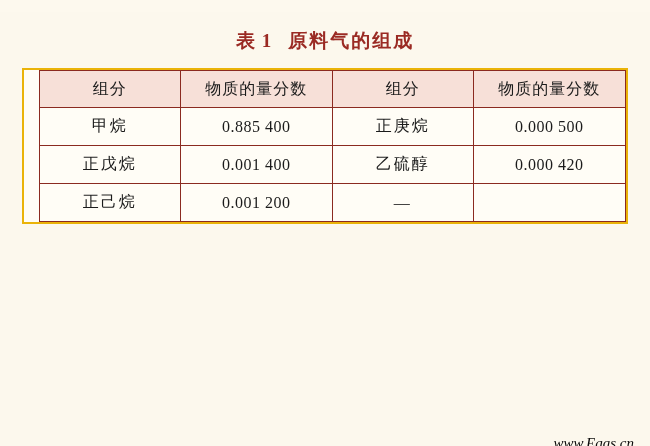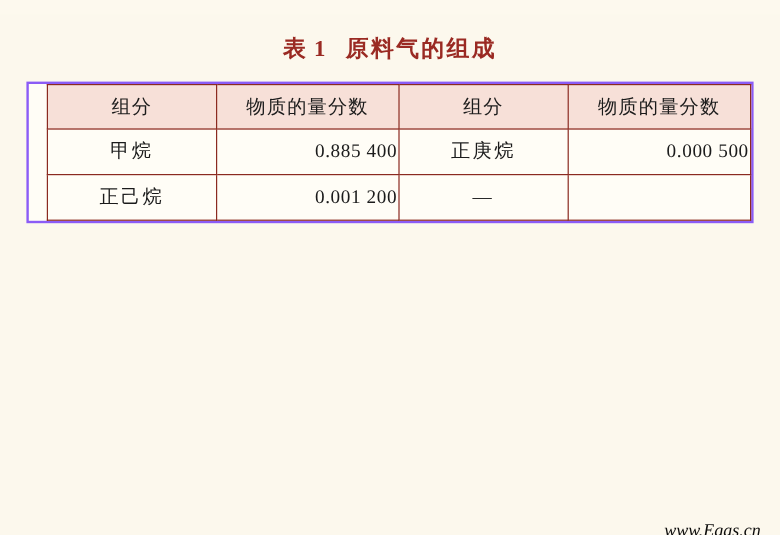--- a/index.html
+++ b/index.html
@@ -32,21 +32,21 @@
   }
   .title .tnum {
     letter-spacing: 1px;
   }
   .title .tgap {
     display: inline-block;
     width: 16px;
   }
   .table-wrap {
     margin: 14px 22px 0 22px;
-    border: 2px solid #8b5cf6;
+    border: 2px solid #eab308;
     background: #fffdf6;
     padding-left: 15px;
   }
   table {
     border-collapse: collapse;
     width: 100%;
     table-layout: fixed;
   }
   col.c0 { width: 24%; }
   col.c1 { width: 26%; }
@@ -62,21 +62,20 @@
     font-family: "Liberation Serif", serif;
   }
   thead th {
     background: #f7e0d8;
     font-weight: normal;
     letter-spacing: 1px;
     height: 34px;
   }
   td.num {
     letter-spacing: 0.5px;
-    text-align: right;
   }
   td.cn {
     letter-spacing: 2px;
   }
   .watermark {
     position: absolute;
     right: 16px;
     bottom: 6px;
     color: #000000;
     font-size: 15px;
@@ -111,20 +110,26 @@
         </tr>
       </thead>
       <tbody>
         <tr>
           <td class="cn">甲烷</td>
           <td class="num">0.885 400</td>
           <td class="cn">正庚烷</td>
           <td class="num">0.000 500</td>
         </tr>
         <tr>
+          <td class="cn">正戊烷</td>
+          <td class="num">0.001 400</td>
+          <td class="cn">乙硫醇</td>
+          <td class="num">0.000 420</td>
+        </tr>
+        <tr>
           <td class="cn">正己烷</td>
           <td class="num">0.001 200</td>
           <td class="cn">—</td>
           <td class="num"></td>
         </tr>
       </tbody>
     </table>
   </div>
 
   <div class="watermark">www.Egas.cn</div>

